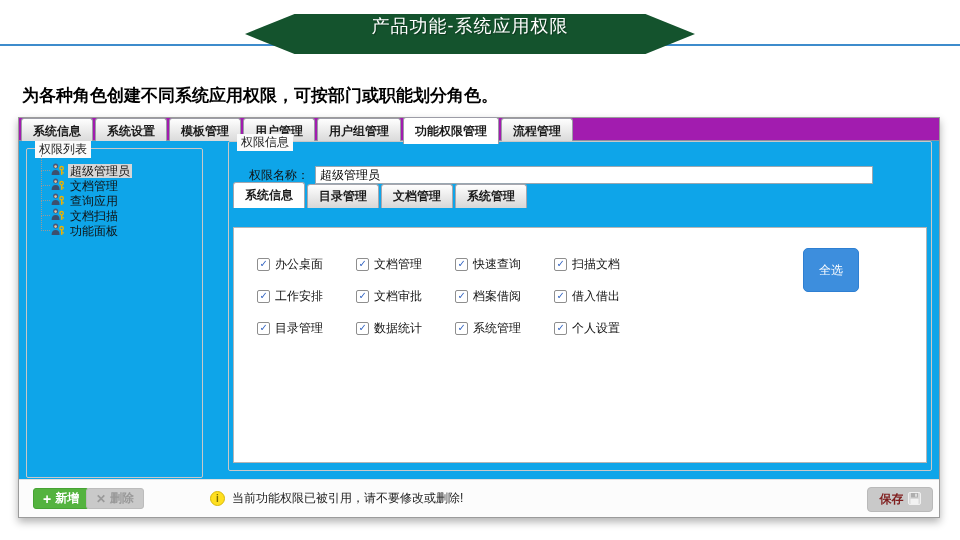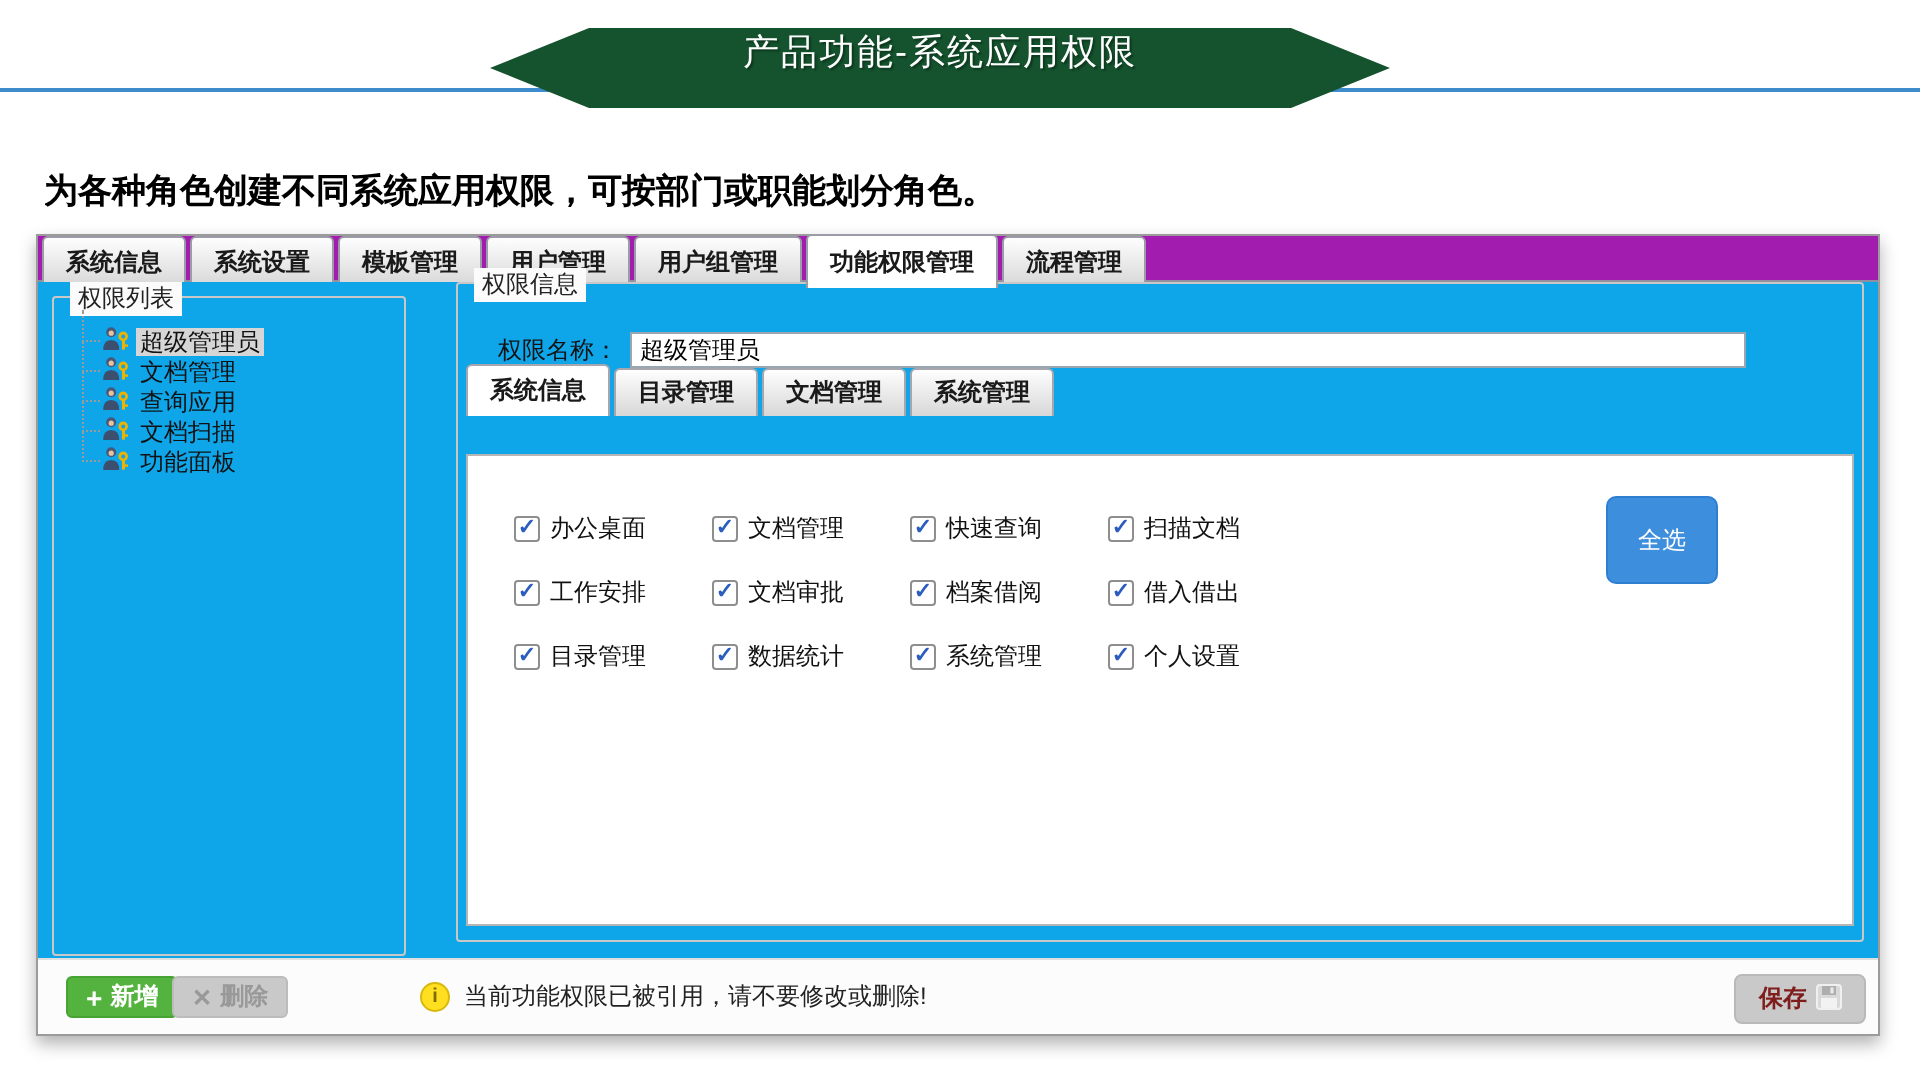--- a/index.html
+++ b/index.html
@@ -60,21 +60,21 @@
   .itab { position:relative; bottom:-1px; margin-right:2px; padding:3px 11px;
           font-size:12px; font-weight:bold; color:#1a1a1a;
           background:linear-gradient(#fefefe,#d7d7d7);
           border:1px solid #a6a6ae; border-bottom:none; border-radius:3px 3px 0 0; cursor:pointer; }
   .itab.active { background:#fff; z-index:3; padding-top:4px; padding-bottom:4px; }
 
   .ibox { position:absolute; left:4px; top:85px; right:4px; bottom:7px;
           background:#fff; border:1px solid #b5b5b5; }
 
   .cb-grid { position:absolute; left:23px; top:28px;
-             display:grid; grid-template-columns:repeat(4,99px); row-gap:15px; }
+             display:grid; grid-template-columns:repeat(4,99px); row-gap:15px;font-family:Liberation Mono, monospace; }
   .cb { display:flex; align-items:center; font-size:12px; color:#111; cursor:pointer; }
   .cb .box { width:13px; height:13px; border:1px solid #8e8e8e; background:#fff; border-radius:2px;
              margin-right:5px; display:flex; align-items:center; justify-content:center;
              font-size:11px; line-height:11px; color:#2a5dbe; font-weight:bold; }
   .cb .box[data-checked="true"]::after { content:"\2713"; }
 
   .btn-select-all { position:absolute; top:20px; right:67px; width:56px; height:44px;
                     background:#3d8edd; border:1px solid #2e7fd2; border-radius:5px;
                     color:#fff; font-size:12px; display:flex; align-items:center; justify-content:center;
                     cursor:pointer; }

